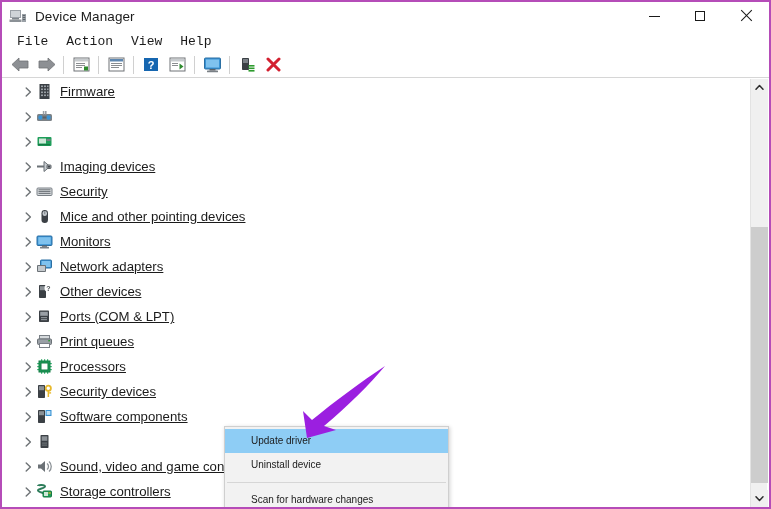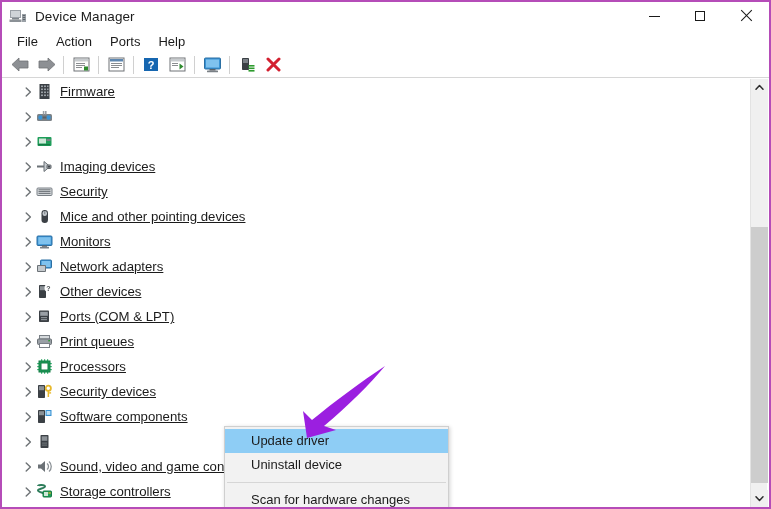--- a/index.html
+++ b/index.html
@@ -52,20 +52,21 @@
   .glyph-close::before { transform: rotate(45deg); }
   .glyph-close::after  { transform: rotate(-45deg); }
 
   
   .menubar {
     position: absolute; left: 0; top: 28px;
     width: 736px; height: 22px;
     background: #ffffff;
     display: flex; align-items: center;
     padding-left: 6px;
+    font-family: Liberation Mono, monospace;
   }
   .menu-item {
     font-size: 13px; color: #1b1b1b;
     padding: 2px 9px; cursor: default;
   }
 
   
   .toolbar {
     position: absolute; left: 0; top: 50px;
     width: 767px; height: 26px;
@@ -142,21 +143,21 @@
     width: 225px; height: 85px;
     background: #f2f2f2;
     border: 1px solid #cfcfcf;
     box-shadow: 1px 1px 4px rgba(0,0,0,.18);
     padding: 2px 0 0 0;
     z-index: 40;
   }
   .ctx-item {
     height: 24px; line-height: 24px;
     padding-left: 26px;
-    font-size: 13px; color: #1b1b1b;
+    font-size: 10px; color: #1b1b1b;
     cursor: default; white-space: nowrap;
   }
   .ctx-item.active { background: #8ecdf5; }
   .ctx-sep {
     height: 1px; background: #d6d6d6; margin: 5px 2px 5px 2px;
   }
 
   
   .annot-arrow {
     position: absolute; left: 288px; top: 362px;
@@ -193,21 +194,21 @@
       </div>
       <div class="win-btn close">
         <span class="glyph-close"></span>
       </div>
     </div>
   </div>
 
   <div class="menubar">
     <div class="menu-item">File</div>
     <div class="menu-item">Action</div>
-    <div class="menu-item">Ports</div>
+    <div class="menu-item">View</div>
     <div class="menu-item">Help</div>
   </div>
 
   <div class="toolbar">
     <div class="tb-btn">
       <svg width="19" height="15" viewBox="0 0 19 15">
         <path d="M8 1 L8 4 L17 4 L17 11 L8 11 L8 14 L1 7.5 Z" fill="#8d9094" stroke="#6e7175" stroke-width="0.8"></path>
       </svg>
     </div>
     <div class="tb-btn">

